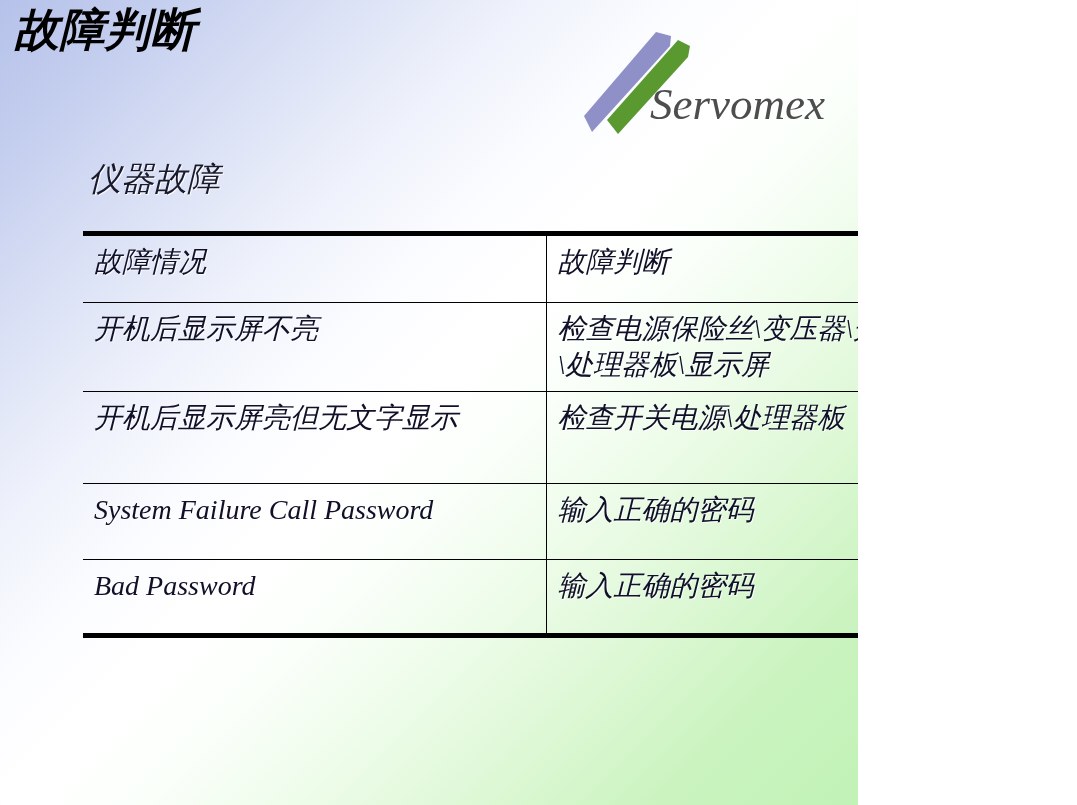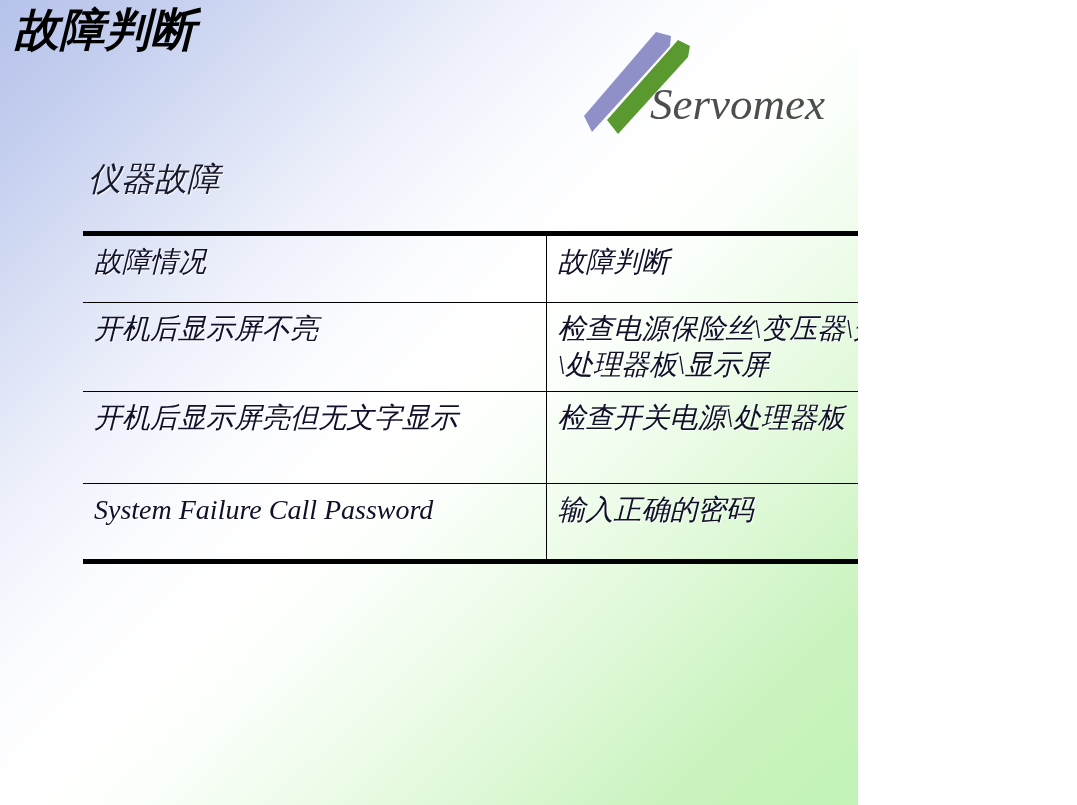--- a/index.html
+++ b/index.html
@@ -167,17 +167,21 @@
           <td>检查电源保险丝\变压器\开关电源\处理器板\显示屏</td>
         </tr>
         <tr data-row="2">
           <td class="col-left">开机后显示屏亮但无文字显示</td>
           <td>检查开关电源\处理器板</td>
         </tr>
         <tr data-row="4">
           <td class="col-left latin">System Failure Call Password</td>
           <td>输入正确的密码</td>
         </tr>
+        <tr data-row="5">
+          <td class="col-left latin">Bad Password</td>
+          <td>输入正确的密码</td>
+        </tr>
       </tbody>
     </table>
   </div>
 
 </div>
 
 </body></html>

